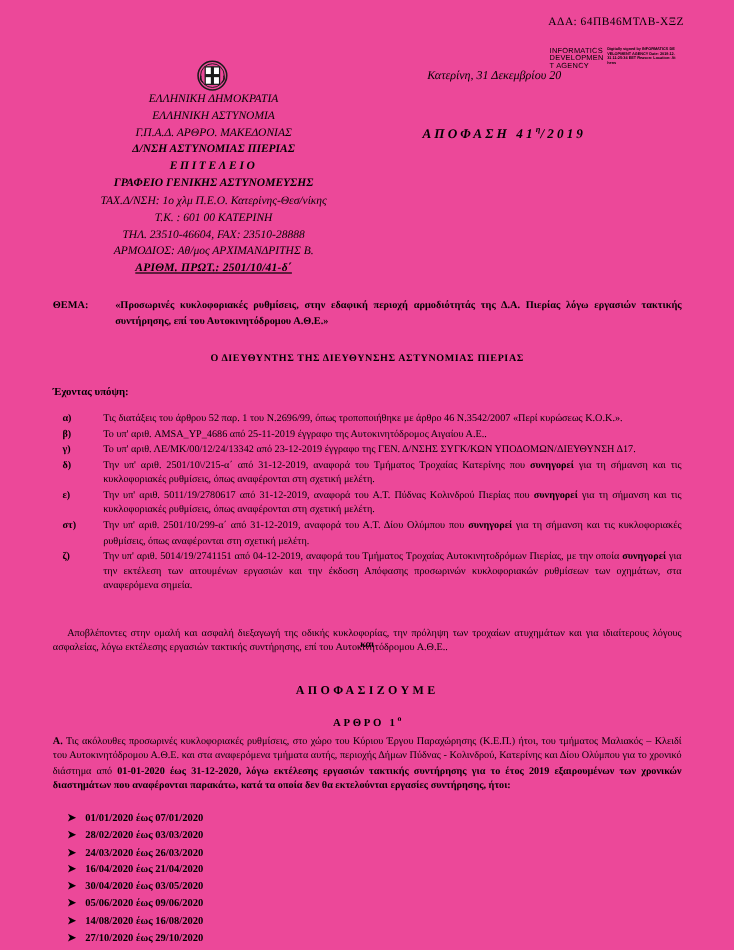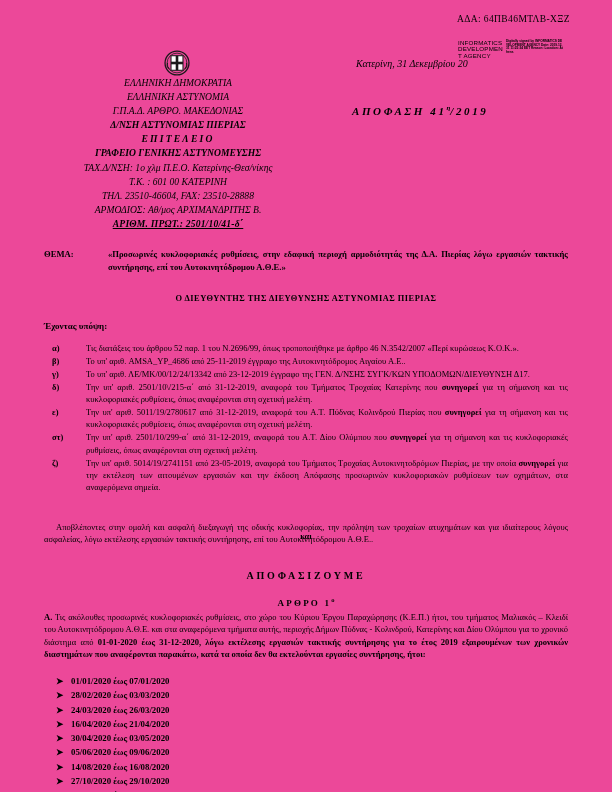--- a/index.html
+++ b/index.html
@@ -102,21 +102,21 @@
   }
   .decision-no sup { font-size: 7px; letter-spacing: 0; }
 
   
   .subject {
     position: absolute;
     top: 248px;
     left: 44px;
     width: 524px;
     display: flex;
-    gap: 20px;
+    gap: 8px;
     font-size: 8.6px;
     font-weight: bold;
     line-height: 1.5;
   }
   .subject-label { flex: 0 0 44px; }
   .subject-text { flex: 1; text-align: justify; }
 
   .director-line {
     position: absolute;
     top: 294px;
@@ -303,21 +303,21 @@
       <div class="cons-row">
         <div class="cons-marker">ε)</div>
         <div class="cons-body"><span>Την υπ' αριθ. 5011/19/2780617  από 31-12-2019, αναφορά του Α.Τ. Πύδνας Κολινδρού Πιερίας  που </span><b>συνηγορεί</b><span> για τη σήμανση και τις κυκλοφοριακές ρυθμίσεις, όπως αναφέρονται στη σχετική μελέτη.</span></div>
       </div>
       <div class="cons-row">
         <div class="cons-marker">στ)</div>
         <div class="cons-body"><span>Την υπ' αριθ. 2501/10/299-α΄ από 31-12-2019, αναφορά του Α.Τ. Δίου Ολύμπου  που </span><b>συνηγορεί</b><span> για τη σήμανση και τις κυκλοφοριακές ρυθμίσεις, όπως αναφέρονται στη σχετική μελέτη.</span></div>
       </div>
       <div class="cons-row">
         <div class="cons-marker">ζ)</div>
-        <div class="cons-body"><span>Την υπ' αριθ. 5014/19/2741151 από 23-05-2019, αναφορά του Τμήματος Τροχαίας Αυτοκινητοδρόμων Πιερίας, με την οποία </span><b>συνηγορεί</b><span> για την εκτέλεση των αιτουμένων εργασιών και την έκδοση Απόφασης προσωρινών κυκλοφοριακών ρυθμίσεων των οχημάτων, στα αναφερόμενα σημεία.</span></div>
+        <div class="cons-body"><span>Την υπ' αριθ. 5014/19/2741151 από 04-12-2019, αναφορά του Τμήματος Τροχαίας Αυτοκινητοδρόμων Πιερίας, με την οποία </span><b>συνηγορεί</b><span> για την εκτέλεση των αιτουμένων εργασιών και την έκδοση Απόφασης προσωρινών κυκλοφοριακών ρυθμίσεων των οχημάτων, στα αναφερόμενα σημεία.</span></div>
       </div>
     </div>
 
   <div class="kai-line">και</div>
 
   <div class="aiming">Αποβλέποντες στην ομαλή και ασφαλή διεξαγωγή της οδικής κυκλοφορίας, την πρόληψη των τροχαίων ατυχημάτων και για ιδιαίτερους λόγους ασφαλείας, λόγω εκτέλεσης εργασιών τακτικής  συντήρησης, επί του Αυτοκινητόδρομου Α.Θ.Ε..</div>
 
   <div class="apofasizoume">ΑΠΟΦΑΣΙΖΟΥΜΕ</div>
 
   <div class="arthro">

